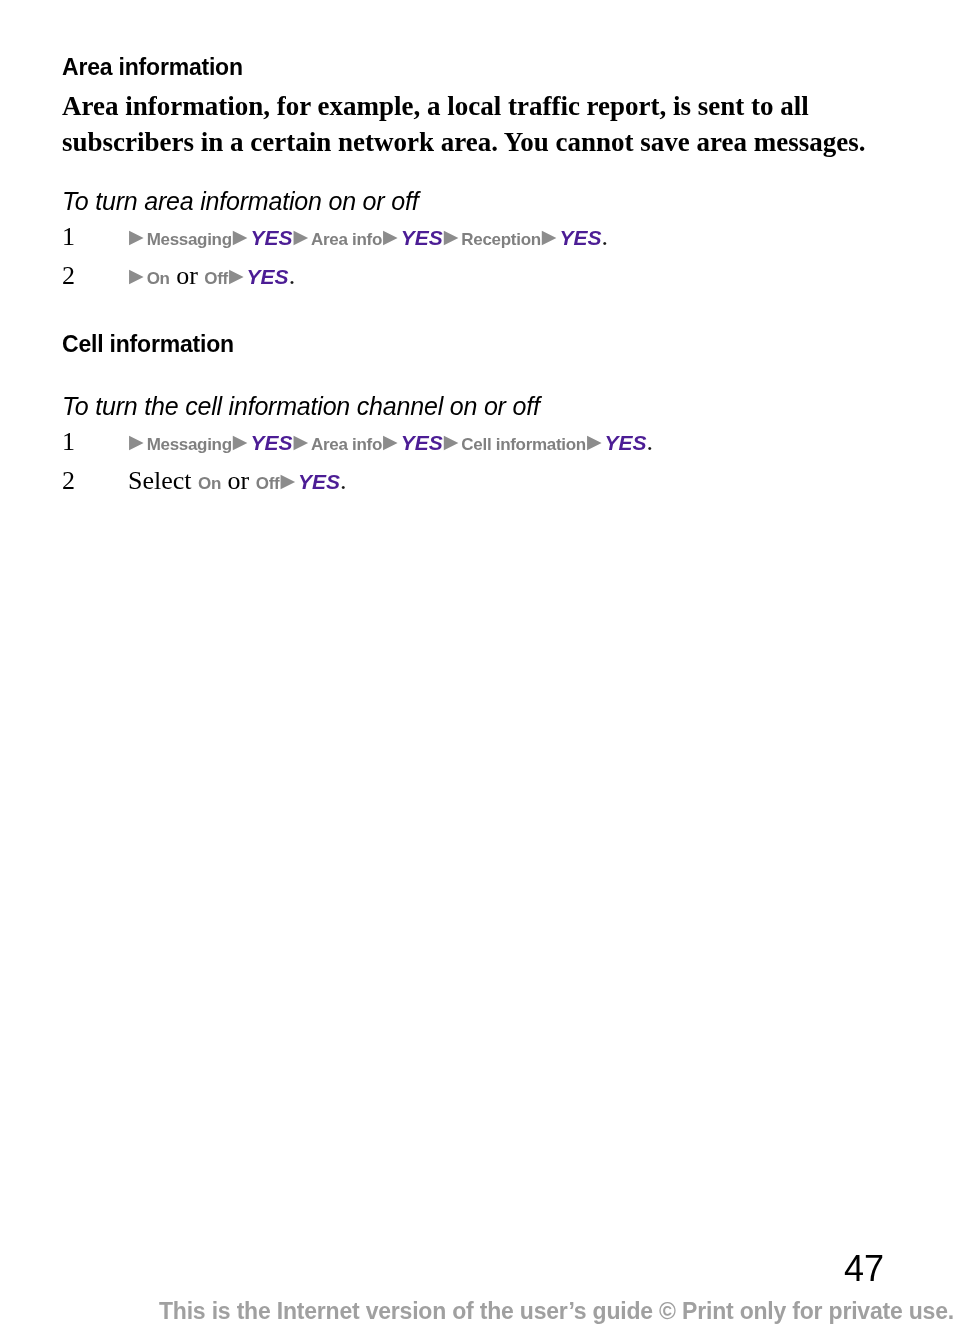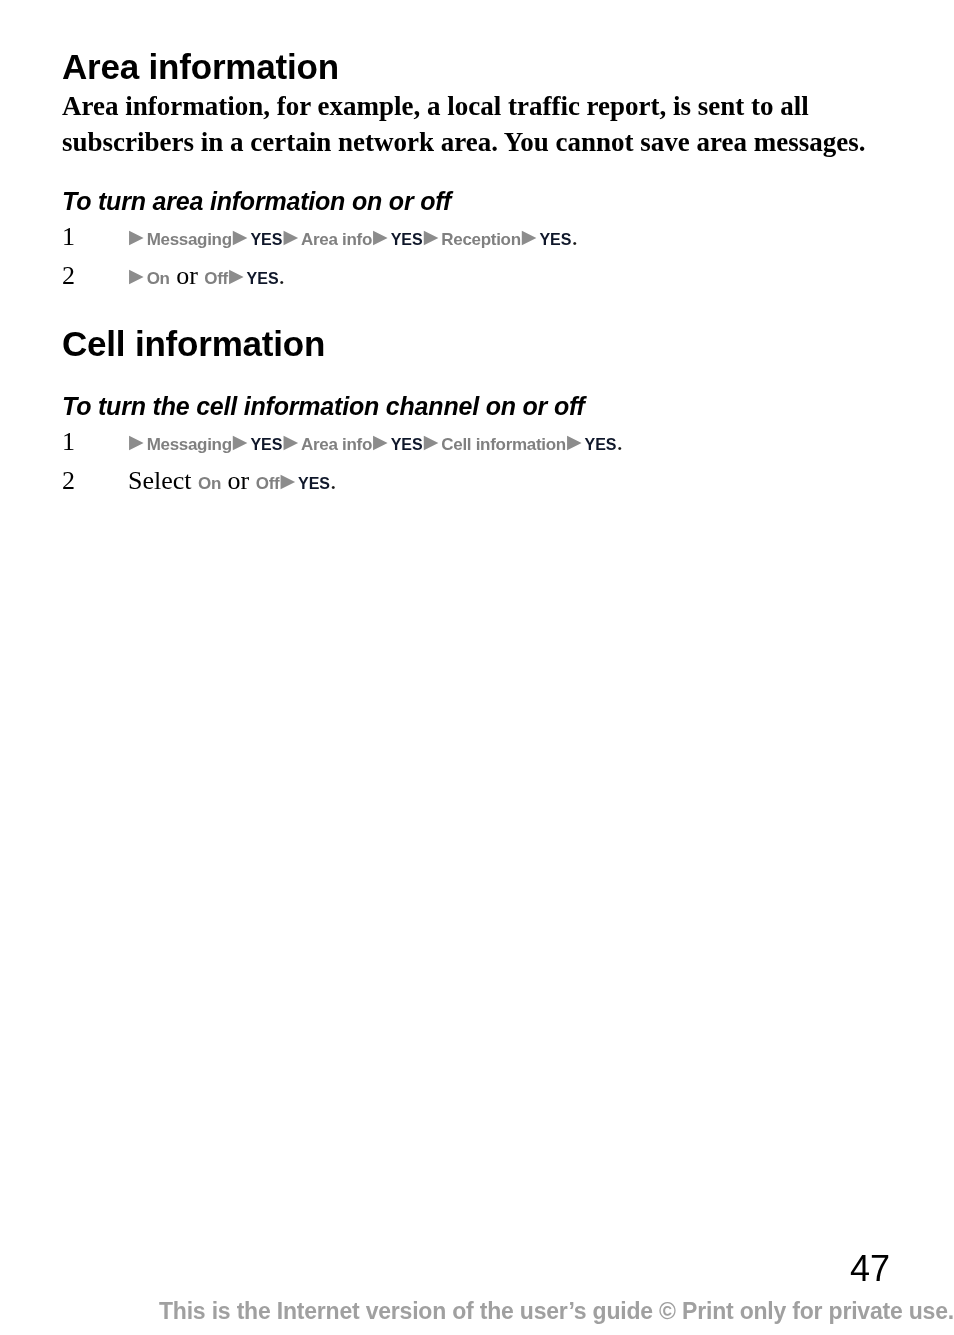--- a/index.html
+++ b/index.html
@@ -20,41 +20,41 @@
     position: absolute;
     left: 62px;
     top: 50px;
     width: 830px;
   }
 
   
   .section-heading {
     font-family: "Liberation Sans", "DejaVu Sans", sans-serif;
     font-weight: bold;
-    font-size: 35px;
+    font-size: 23px;
     line-height: 34px;
     color: #000000;
     letter-spacing: -0.2px;
     margin: 0 0 4px 0;
   }
 
   
   .body-para {
     font-family: "Liberation Serif", "DejaVu Serif", serif;
     font-size: 27px;
     line-height: 36px;
     color: #000000;
     margin: 0;
     font-weight: bold;
   }
 
   
   .proc-heading {
     font-family: "Liberation Sans", "DejaVu Sans", sans-serif;
-    font-weight: bold;
+    font-weight: normal;
     font-style: italic;
     font-size: 25px;
     line-height: 30px;
     color: #000000;
     letter-spacing: -0.2px;
     margin: 0 0 3px 0;
   }
 
   
   .steps {
@@ -87,23 +87,24 @@
     font-family: "Liberation Sans", "DejaVu Sans", sans-serif;
     font-weight: bold;
     font-size: 17px;
     color: #808080;
     letter-spacing: -0.3px;
   }
   
   .key {
     font-family: "Liberation Sans", "DejaVu Sans", sans-serif;
     font-weight: bold;
-    font-size: 16px;
-    color: #0f172a;
+    font-size: 21px;
+    color: #4c1d95;
     letter-spacing: 0px;
+    font-style: italic;
   }
   
   .arrow {
     display: inline-block;
     color: #8c8c8c;
     font-size: 19px;
     line-height: 1;
     position: relative;
     top: -2px;
     margin: 0 3px 0 1px;
@@ -118,21 +119,21 @@
     font-family: "Liberation Serif", "DejaVu Serif", serif;
     font-size: 26px;
     color: #1a1a1a;
   }
   .gap-md { height: 26px; }
   .gap-lg { height: 30px; }
 
   
   .page-number {
     position: absolute;
-    right: 64px;
+    right: 70px;
     top: 1248px;
     font-family: "Liberation Sans", "DejaVu Sans", sans-serif;
     font-size: 36px;
     font-weight: normal;
     color: #000000;
   }
   .footer-note {
     position: absolute;
     left: 0;
     right: 0;

